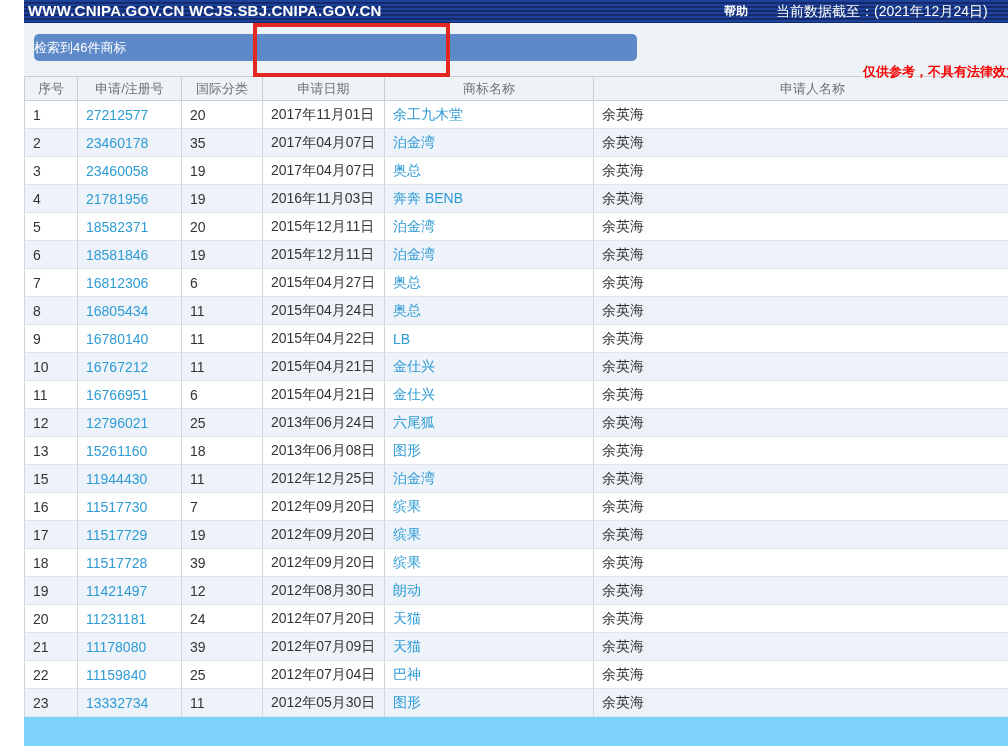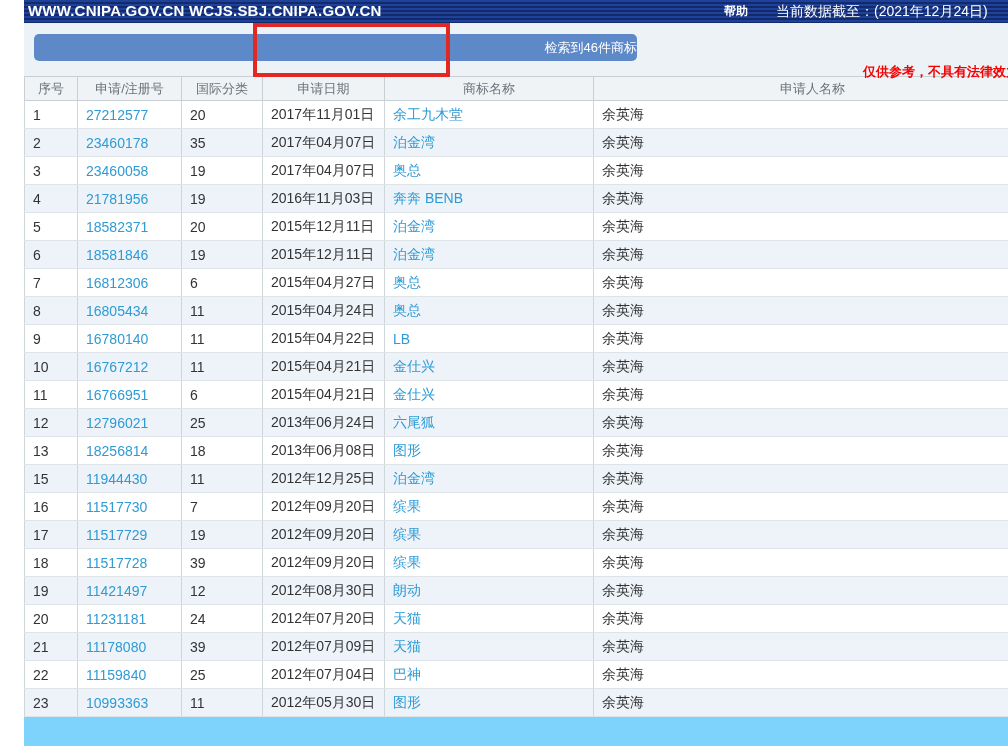--- a/index.html
+++ b/index.html
@@ -24,21 +24,21 @@
   .topbar .cutoff {
     position:absolute; left:752px; top:3px;
     font-size:14px; font-weight:normal;
   }
 
   
   .strip { position:relative; width:1008px; height:53px; background:#edf2f6; }
   .result-btn {
     position:absolute; left:10px; top:11px; width:603px; height:27px;
     background:#5e89c9; border-radius:5px;
-    color:#ffffff; font-size:13px; text-align:right; line-height:27px; cursor:pointer;
+    color:#ffffff; font-size:13px; text-align:left; line-height:27px; cursor:pointer;
   }
   .disclaimer {
     position:absolute; right:13px; top:40px;
     color:#f40000; font-size:13px; font-weight:bold;
   }
   .red-box {
     position:absolute; left:229px; top:23px; width:197px; height:54px;
     border:4px solid #e32722; z-index:10; pointer-events:none;
   }
 
@@ -188,21 +188,21 @@
         <tr>
           <td>12</td>
           <td><a class="blue-link">12796021</a></td>
           <td>25</td>
           <td>2013年06月24日</td>
           <td><a class="blue-link">六尾狐</a></td>
           <td>余英海</td>
         </tr>
         <tr>
           <td>13</td>
-          <td><a class="blue-link">18256814</a></td>
+          <td><a class="blue-link">15261160</a></td>
           <td>18</td>
           <td>2013年06月08日</td>
           <td><a class="blue-link">图形</a></td>
           <td>余英海</td>
         </tr>
         <tr>
           <td>15</td>
           <td><a class="blue-link">11944430</a></td>
           <td>11</td>
           <td>2012年12月25日</td>
@@ -260,21 +260,21 @@
         <tr>
           <td>22</td>
           <td><a class="blue-link">11159840</a></td>
           <td>25</td>
           <td>2012年07月04日</td>
           <td><a class="blue-link">巴神</a></td>
           <td>余英海</td>
         </tr>
         <tr>
           <td>23</td>
-          <td><a class="blue-link">10993363</a></td>
+          <td><a class="blue-link">13332734</a></td>
           <td>11</td>
           <td>2012年05月30日</td>
           <td><a class="blue-link">图形</a></td>
           <td>余英海</td>
         </tr>
       </tbody>
   </table>
 
 </div>
 

